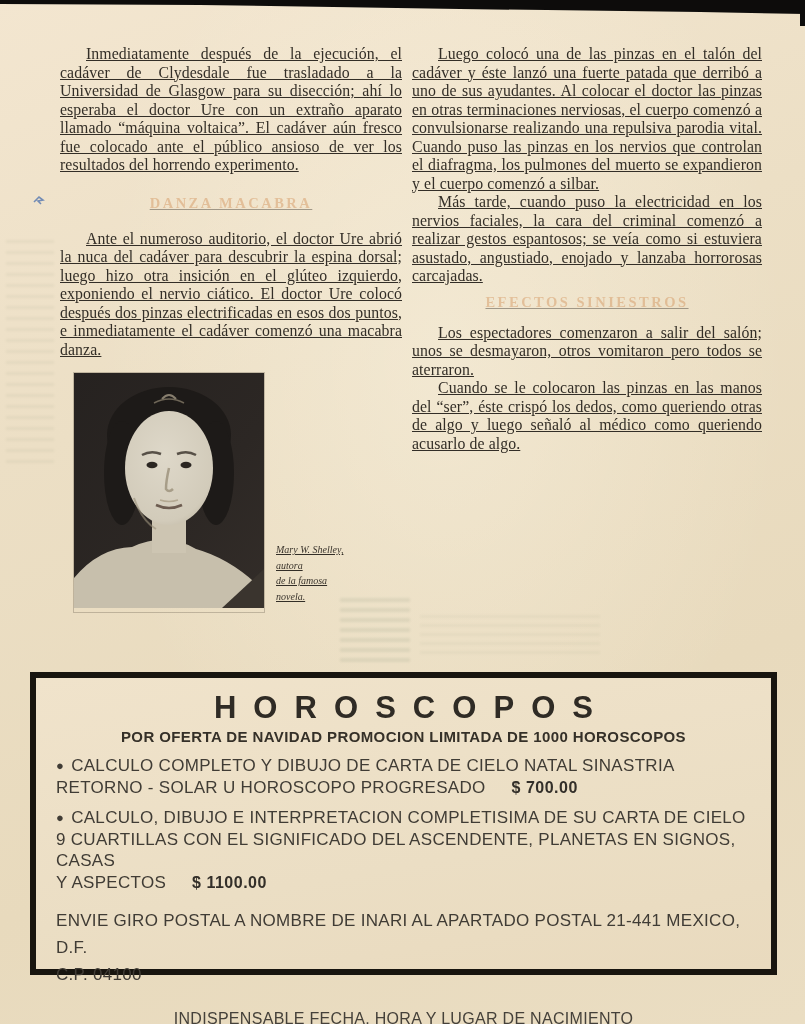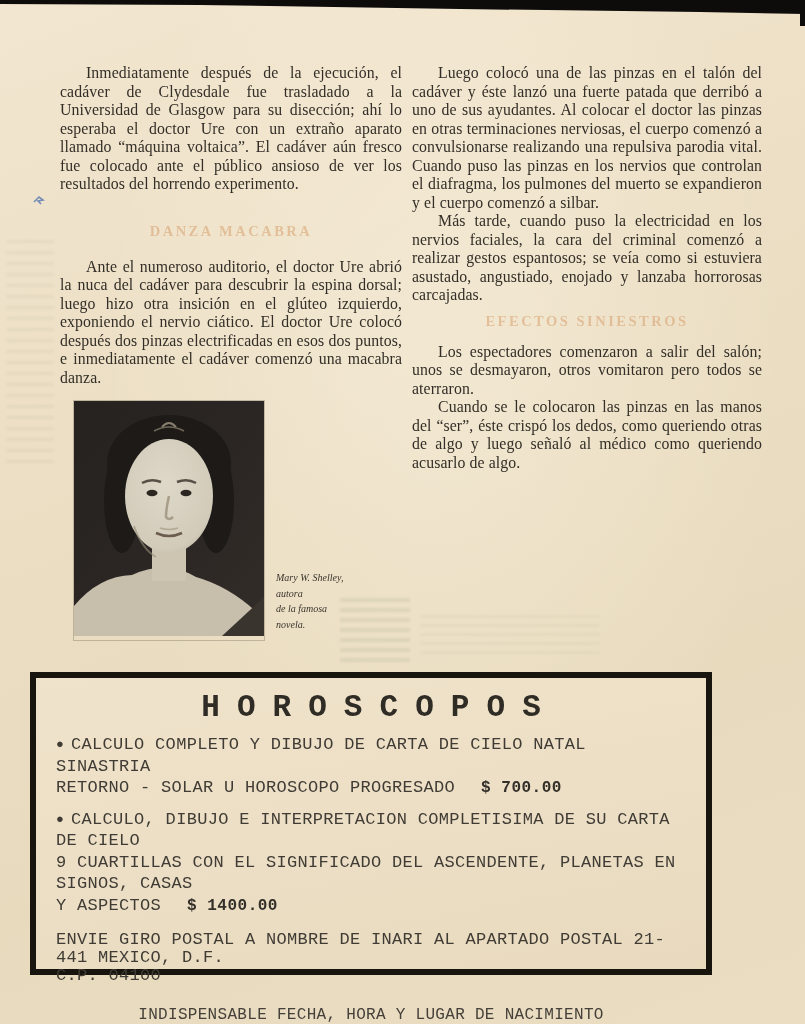--- a/index.html
+++ b/index.html
@@ -16,31 +16,31 @@
   
   .scan-edge{
     position:absolute;top:0;left:0;width:805px;height:16px;
     background:#0d0c0b;
     clip-path:polygon(0 0,805px 0,805px 14px,700px 12px,460px 9px,200px 5px,0 4px);
   }
   .scan-edge-right{
     position:absolute;top:0;right:0;width:5px;height:26px;background:#0d0c0b;
   }
 
-  .col{position:absolute;top:64px;}
+  .col{position:absolute;top:45px;text-decoration:underline;}
   .col-left{left:60px;width:342px;}
   .col-right{left:412px;width:350px;}
   .body-text{
     margin:0;
     font-size:15.8px;line-height:18.5px;
     text-align:justify;text-indent:26px;
     letter-spacing:.1px;
   }
   .faded-heading{
-    margin:29px 0 18px 0;
+    margin:20px 0 18px 0;
     text-align:center;
     font-weight:bold;font-size:14.5px;letter-spacing:2.5px;
     color:#d08c52;opacity:.42;
   }
   .faded-heading-right{margin:8px 0 13px 0;}
 
   .photo-row{display:flex;align-items:flex-end;margin-top:14px;}
   .photo-frame{margin-left:14px;flex:0 0 auto;box-shadow:0 0 0 1px rgba(60,50,40,.25);}
   .photo-caption{
     margin:0 0 8px 12px;
@@ -57,43 +57,43 @@
   .ghost-b{left:340px;top:598px;width:70px;height:68px;opacity:.10;
     background:repeating-linear-gradient(180deg,#5c7258 0 4px,transparent 4px 10px);}
   .ghost-c{left:420px;top:615px;width:180px;height:40px;opacity:.05;
     background:repeating-linear-gradient(180deg,#6b7b5e 0 3px,transparent 3px 9px);}
   .ghost-d{left:660px;top:866px;width:46px;height:26px;opacity:.16;border-radius:50%;
     background:radial-gradient(ellipse at center,#6f6a60 0%,rgba(111,106,96,0) 70%);}
 
   
   .ad{
     position:absolute;left:30px;top:672px;
-    width:682px;height:303px;box-sizing:border-box;
+    width:747px;height:303px;box-sizing:border-box;
     border:6px solid #18150f;
     background:linear-gradient(170deg,#f0e3cb 0%,#ebdec4 60%,#e9dabe 100%);
-    font-family:Liberation Mono, monospace;
+    font-family:Liberation Sans, sans-serif;
     color:#3b3731;
     padding:8px 20px 0 20px;
   }
   .ad-title{
     margin:4px 0 2px 0;text-align:center;
     font-size:31px;font-weight:bold;letter-spacing:.55em;text-indent:.55em;
     color:#2f2b25;
   }
   .ad-subtitle{
     margin:0 0 10px 0;text-align:center;
     font-size:15px;font-weight:bold;letter-spacing:.4px;color:#353028;
   }
   .ad-bullet{
     margin:9px 0;
     font-size:17px;line-height:21.5px;letter-spacing:.3px;color:#403c35;
   }
   .ad-dot{font-size:13px;vertical-align:1px;margin-right:7px;}
   .ad-price{font-weight:bold;font-size:16px;letter-spacing:.5px;padding-left:26px;color:#332f29;}
-  .ad-postal{margin:14px 0 0 0;font-size:17px;line-height:18px;letter-spacing:.3px;color:#403c35;}
+  .ad-postal{margin:14px 0 0 0;font-size:17px;line-height:27px;letter-spacing:.3px;color:#403c35;}
   .ad-footer{margin:20px 0 0 0;text-align:center;font-size:16px;line-height:21px;letter-spacing:.3px;color:#45413a;}
 </style>
 </head>
 <body>
 
 <div class="page">
 
   <div class="scan-edge"></div>
   <div class="scan-edge-right"></div>
 
@@ -172,30 +172,31 @@
     </svg>
   </div>
 
   <div class="ghost ghost-a"></div>
   <div class="ghost ghost-b"></div>
   <div class="ghost ghost-c"></div>
   <div class="ghost ghost-d"></div>
 
   <div class="ad">
     <div class="ad-title">HOROSCOPOS</div>
+    <div class="ad-subtitle">POR OFERTA DE NAVIDAD PROMOCION LIMITADA DE 1000 HOROSCOPOS</div>
 
     <div class="ad-bullet">
       <span class="ad-dot">●</span><span>CALCULO COMPLETO Y DIBUJO DE CARTA DE CIELO  NATAL  SINASTRIA</span><br>
       <span>RETORNO - SOLAR U HOROSCOPO PROGRESADO</span><span class="ad-price">$ 700.00</span>
     </div>
 
     <div class="ad-bullet">
       <span class="ad-dot">●</span><span>CALCULO, DIBUJO E INTERPRETACION COMPLETISIMA DE SU CARTA DE CIELO</span><br>
       <span>9 CUARTILLAS CON EL SIGNIFICADO DEL ASCENDENTE, PLANETAS EN SIGNOS, CASAS</span><br>
-      <span>Y ASPECTOS</span><span class="ad-price">$ 1400.00</span>
+      <span>Y ASPECTOS</span><span class="ad-price">$ 1100.00</span>
     </div>
 
     <div class="ad-postal">
       <span>ENVIE GIRO POSTAL A NOMBRE DE INARI AL APARTADO POSTAL 21-441 MEXICO, D.F.</span><br>
       <span>C.P. 04100</span>
     </div>
 
     <div class="ad-footer">
       <span>INDISPENSABLE FECHA, HORA Y LUGAR DE NACIMIENTO</span><br>
       <span>A VUELTA DE CORREO RECIBIRA EN SU DOMICILIO SU PEDIDO.</span>

